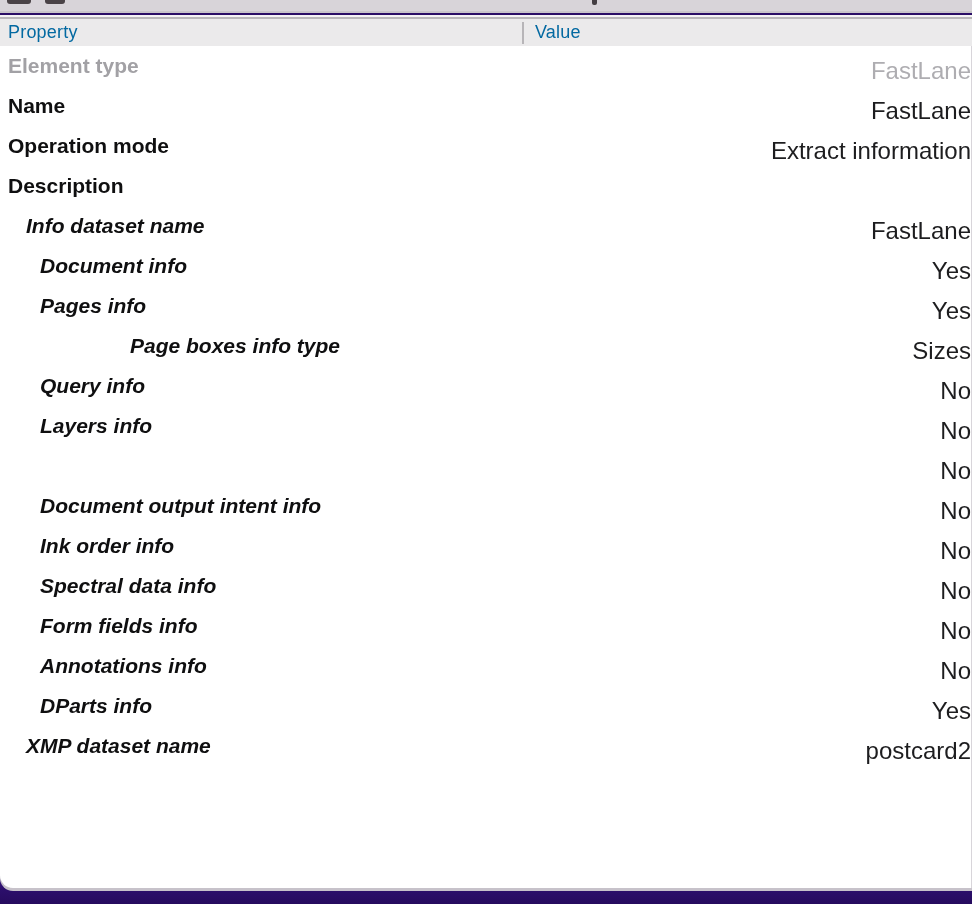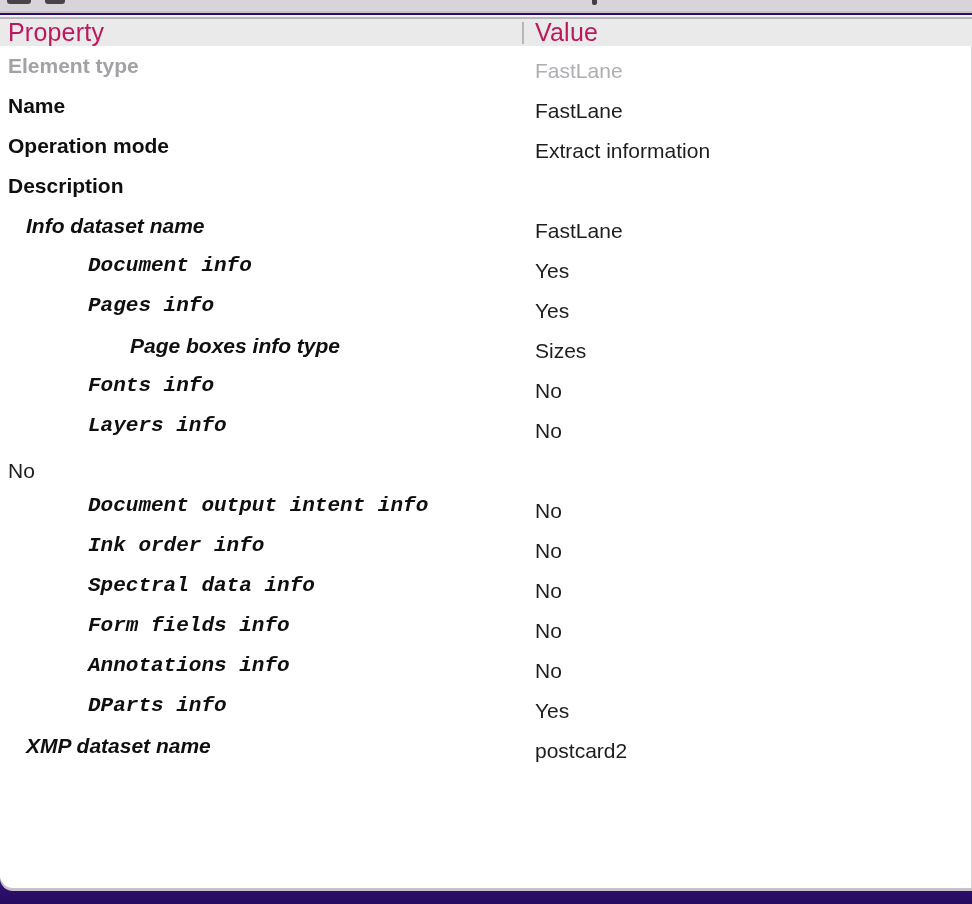--- a/index.html
+++ b/index.html
@@ -31,48 +31,48 @@
   .thin-light { position:absolute; top:15px; left:0; right:0; height:2px; background:#f4f2f4; z-index:3; }
   .thin-dark  { position:absolute; top:17px; left:0; right:0; height:2px; background:#b9b6ba; z-index:3; }
 
   
   .col-header {
     position:absolute; top:19px; left:0; right:0; height:27px; z-index:3;
     background:#ebeaeb;
   }
   .col-header .col-label {
     position:absolute; top:0; line-height:27px;
-    font-size:25px; color:#be185d; letter-spacing:.2px;
+    font-size:18px; color:#0369a1; letter-spacing:.2px;
   }
   .col-label.prop { left:8px; }
   .col-label.val  { left:535px; }
   .col-divider { position:absolute; left:522px; top:3px; bottom:2px; width:2px; background:#b7b5b8; }
 
   
   .content {
     position:absolute; top:46px; left:0; width:972px; height:842px; z-index:2;
     background:#ffffff;
     border-bottom-left-radius:13px;
     border-right:1px solid #d8d5da;
     box-shadow:0 3px 0 #c7c2ca;
   }
   .row { display:flex; height:40px; }
   .cell-prop {
     width:527px; flex:none;
     font-size:21px; font-weight:bold; color:#0f0f10;
     line-height:40px; white-space:nowrap; overflow:hidden;
   }
   .cell-val {
-    flex:1; font-size:21px; color:#1d1d1f;
+    flex:1; font-size:24px; color:#1d1d1f;
     line-height:40px; position:relative; top:5px;
-    padding-left:535px; margin-left:-527px; white-space:nowrap;
+    margin-left:-527px; white-space:nowrap;text-align:right;
   }
   .row.ind0 .cell-prop { padding-left:8px; }
   .row.ind1 .cell-prop { padding-left:26px; font-style:italic; }
-  .row.ind2 .cell-prop { padding-left:88px; font-style:italic;font-family:Liberation Mono, monospace; }
+  .row.ind2 .cell-prop { padding-left:40px; font-style:italic; }
   .row.ind3 .cell-prop { padding-left:130px; font-style:italic; }
   .row.muted .cell-prop { color:#a2a1a5; }
   .row.muted .cell-val  { color:#aeadb1; }
 </style>
 </head>
 <body>
 
 <div class="window">
 
   <div class="footer-bar"></div>
@@ -118,21 +118,21 @@
       </div>
       <div class="row ind2">
         <div class="cell-prop">Pages info</div>
         <div class="cell-val">Yes</div>
       </div>
       <div class="row ind3">
         <div class="cell-prop">Page boxes info type</div>
         <div class="cell-val">Sizes</div>
       </div>
       <div class="row ind2">
-        <div class="cell-prop">Fonts info</div>
+        <div class="cell-prop">Query info</div>
         <div class="cell-val">No</div>
       </div>
       <div class="row ind2">
         <div class="cell-prop">Layers info</div>
         <div class="cell-val">No</div>
       </div>
       <div class="row ind2">
         <div class="cell-val">No</div>
       </div>
       <div class="row ind2">

